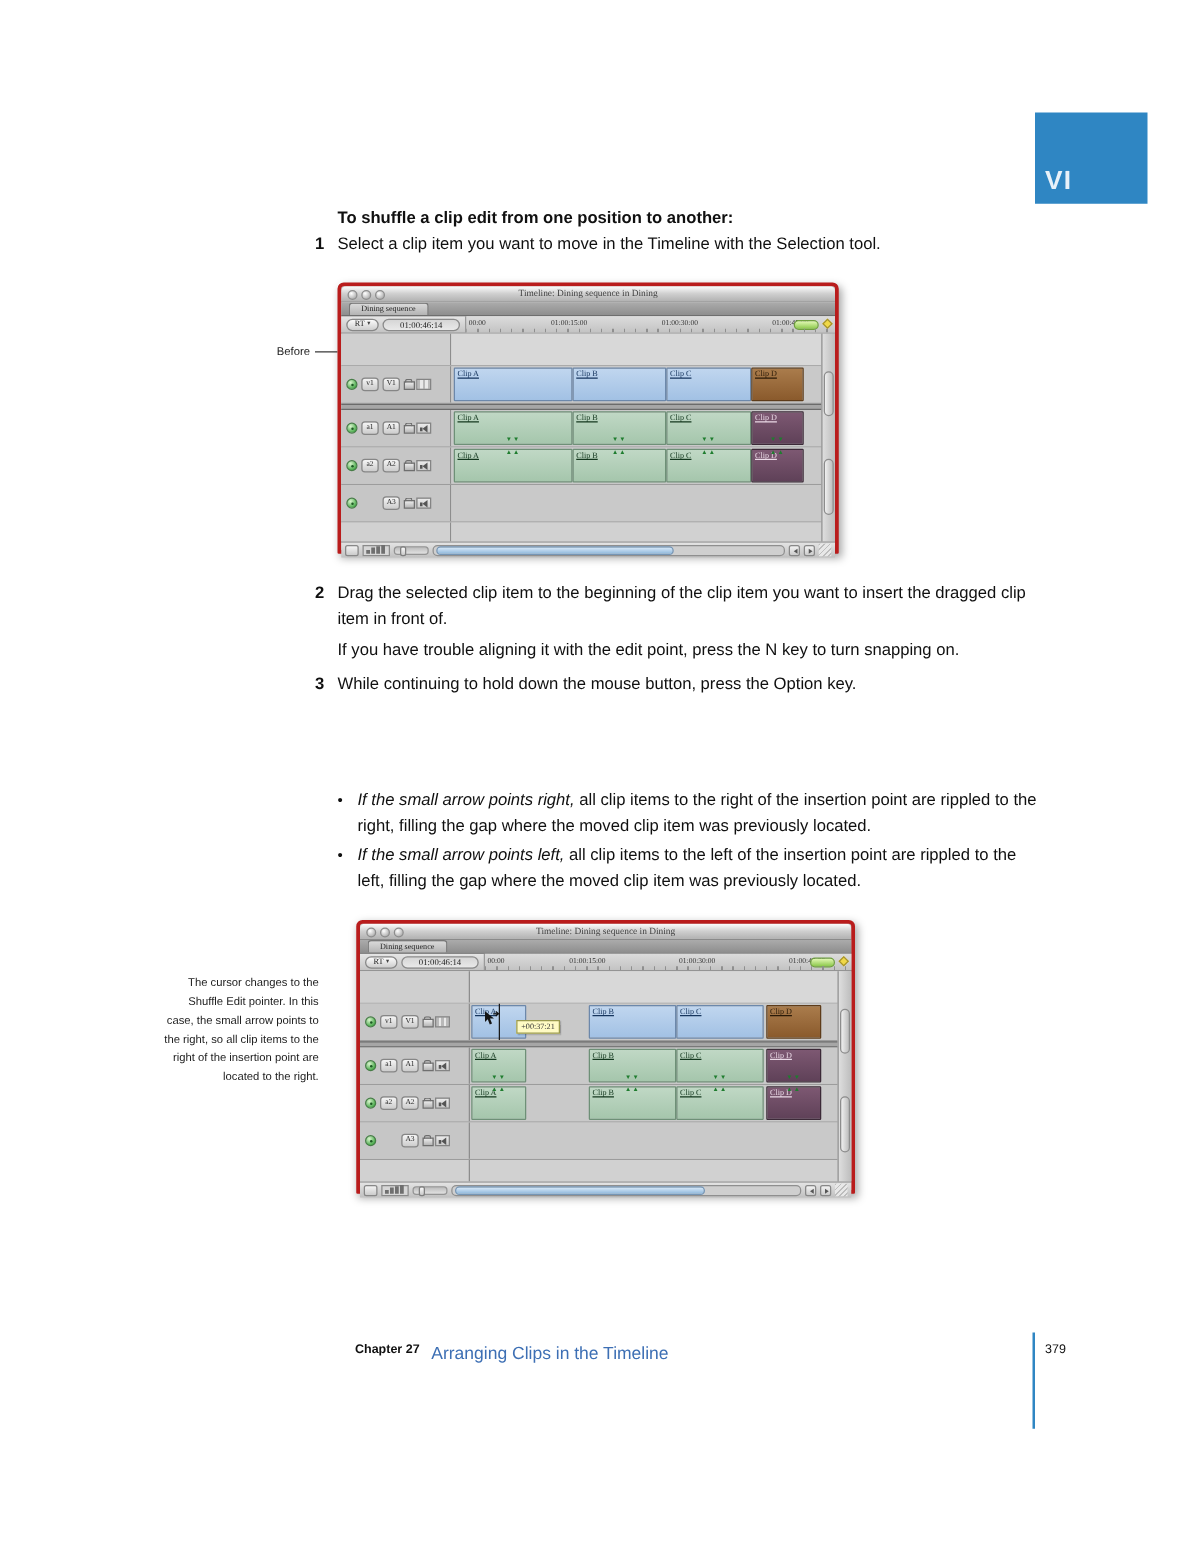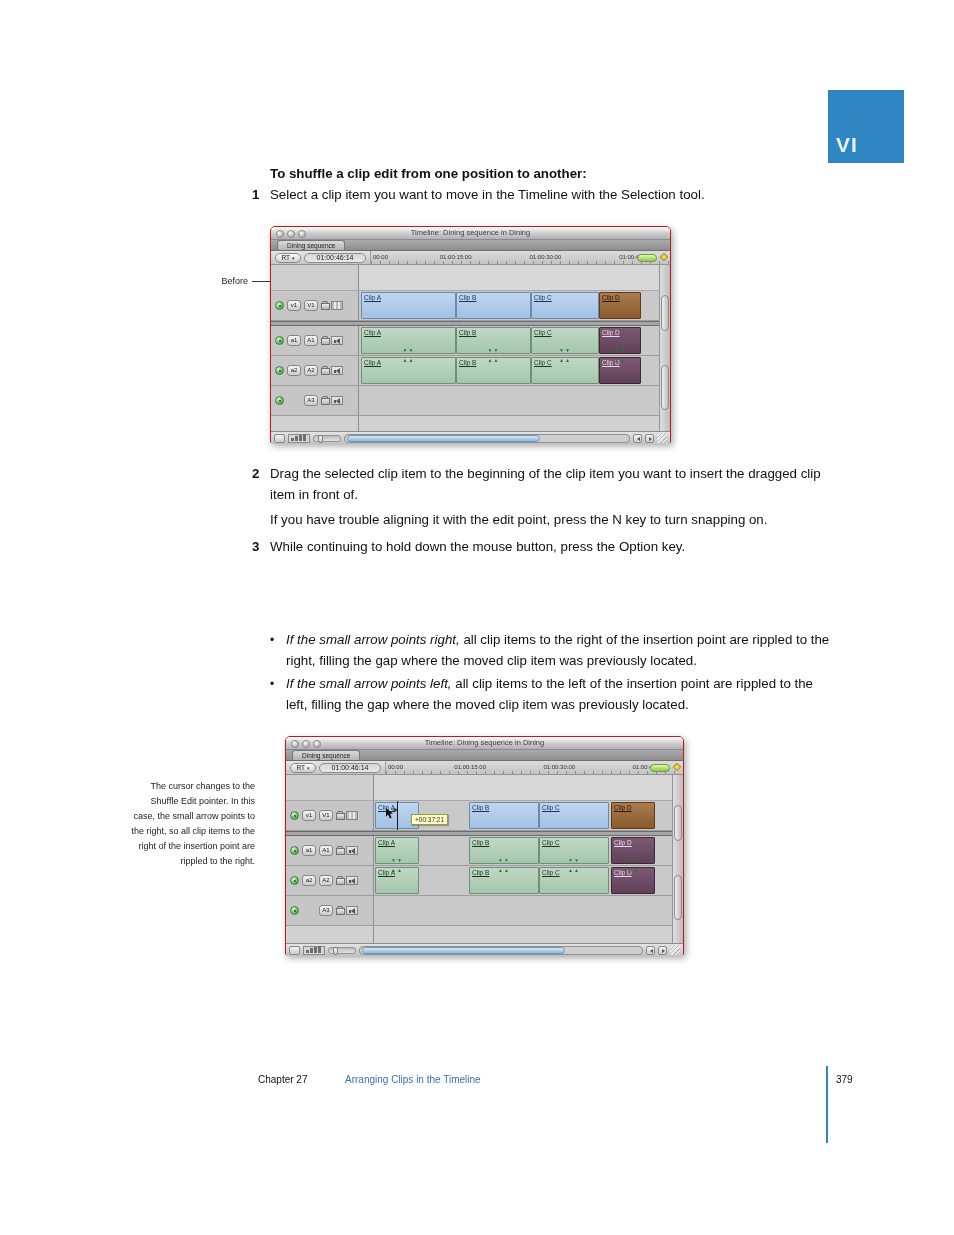--- a/index.html
+++ b/index.html
@@ -13,30 +13,30 @@
   .step-num { width:18px; flex:none; font-weight:bold; }
   .step-body { flex:1; }
   .para { position:absolute; font-size:13.3px; line-height:20.5px; }
   .bullet { position:absolute; display:flex; font-size:13.3px; line-height:20.5px; }
   .bullet::before { content:"•"; width:16px; flex:none; font-size:12px; }
   .lead-italic { font-style:italic; }
   .fig-caption { position:absolute; font-size:9px; line-height:15px; color:#1c1c1c; text-align:right; }
   .before-note { position:absolute; display:flex; align-items:center; font-size:9px; color:#1c1c1c; }
   .before-line { width:18px; height:1px; background:#3a3a3a; margin-left:4px; }
 
-  .section-badge { position:absolute; left:828px; top:90px; width:76px; height:73px; background:#2f86c3; display:flex; align-items:flex-end; padding:0 0 6px 8px; }
+  .section-badge { position:absolute; left:828px; top:90px; width:90px; height:73px; background:#2f86c3; display:flex; align-items:flex-end; padding:0 0 6px 8px; }
   .section-badge span { color:#e8f1f9; font-size:21px; font-weight:bold; letter-spacing:1px; }
 
-  .footer-chapter { position:absolute; left:258px; top:1074px; font-size:10px; font-weight:normal; }
-  .footer-section { position:absolute; left:345px; top:1074px; font-size:10px; color:#3d6fb4; }
+  .footer-chapter { position:absolute; left:284px; top:1074px; font-size:10px; font-weight:bold; }
+  .footer-section { position:absolute; left:345px; top:1074px; font-size:14px; color:#3d6fb4; }
   .footer-page { position:absolute; left:836px; top:1074px; font-size:10px; }
   .footer-rule { position:absolute; left:826px; top:1066px; width:2px; height:77px; background:#2f86c3; }
 
   
-  .fcp-window { position:absolute; background:#c8c8c8; border:1px solid #b91c1c; border-radius:5px 5px 1px 1px; box-shadow:2px 3px 7px rgba(0,0,0,.35); font-family:Liberation Sans, sans-serif; }
+  .fcp-window { position:absolute; background:#c8c8c8; border:3px solid #b91c1c; border-radius:5px 5px 1px 1px; box-shadow:2px 3px 7px rgba(0,0,0,.35); font-family:Liberation Serif, serif; }
   .fcp-titlebar { height:13px; background:linear-gradient(#fdfdfd,#cfcfcf 50%,#b2b2b2); border-bottom:1px solid #8a8a8a; border-radius:4px 4px 0 0; position:relative; }
   .fcp-lights { position:absolute; left:5px; top:2.5px; display:flex; gap:3px; }
   .fcp-light { width:8px; height:8px; border-radius:50%; background:radial-gradient(circle at 35% 30%, #ffffff, #c3c3c3 60%, #999999); border:1px solid #8c8c8c; }
   .fcp-title { text-align:center; font-size:7.5px; line-height:12px; color:#3f3f3f; white-space:nowrap; overflow:hidden; }
   .fcp-tabbar { height:11px; background:linear-gradient(#ababab,#8e8e8e); border-bottom:1px solid #6e6e6e; position:relative; }
   .fcp-tab { position:absolute; left:6px; bottom:0; height:10px; padding:0 9px; background:linear-gradient(#dadada,#b4b4b4); border:1px solid #787878; border-bottom:none; border-radius:3px 3px 0 0; font-size:6.5px; line-height:9px; color:#1f1f1f; white-space:nowrap; }
   .fcp-controlbar { height:14px; display:flex; align-items:center; background:linear-gradient(#e6e6e6,#c4c4c4); border-bottom:1px solid #949494; }
   .rt-btn { margin-left:4px; width:26px; height:10px; flex:none; background:linear-gradient(#fbfbfb,#cecece); border:1px solid #878787; border-radius:5px; font-size:6.5px; line-height:8px; color:#222; display:flex; align-items:center; justify-content:center; gap:2px; }
   .rt-btn::after { content:"▾"; font-size:5px; color:#444; }
   .tc-field { margin-left:3px; width:62px; height:10px; flex:none; background:linear-gradient(#d6d6d6,#e9e9e9); border:1px solid #8a8a8a; border-radius:5px; font-size:7px; line-height:8px; color:#1c1c1c; text-align:center; }
@@ -258,21 +258,21 @@
     <span class="step-body">While continuing to hold down the mouse button, press the Option key.</span>
   </div>
 
   <div class="bullet" style="left:270px;top:674px;width:562px">
     <span class="step-body"><span class="lead-italic">If the small arrow points left,</span> <span>all clip items to the left of the insertion point are rippled to the left, filling the gap where the moved clip item was previously located.</span></span>
   </div>
   <div class="bullet" style="left:270px;top:630px;width:562px">
     <span class="step-body"><span class="lead-italic">If the small arrow points right,</span> <span>all clip items to the right of the insertion point are rippled to the right, filling the gap where the moved clip item was previously located.</span></span>
   </div>
 
-  <div class="fig-caption" style="left:131px;top:779px;width:124px">The cursor changes to the Shuffle Edit pointer. In this case, the small arrow points to the right, so all clip items to the right of the insertion point are rippled to the right.</div>
+  <div class="fig-caption" style="left:131px;top:779px;width:124px">The cursor changes to the Shuffle Edit pointer. In this case, the small arrow points to the right, so all clip items to the right of the insertion point are located to the right.</div>
 
   <div class="fcp-window" style="left:285px;top:736px;width:399px;height:219px">
     <div class="fcp-titlebar">
       <div class="fcp-lights">
         <span class="fcp-light"></span>
         <span class="fcp-light"></span>
         <span class="fcp-light"></span>
       </div>
       <div class="fcp-title">Timeline: Dining sequence in Dining</div>
     </div>

